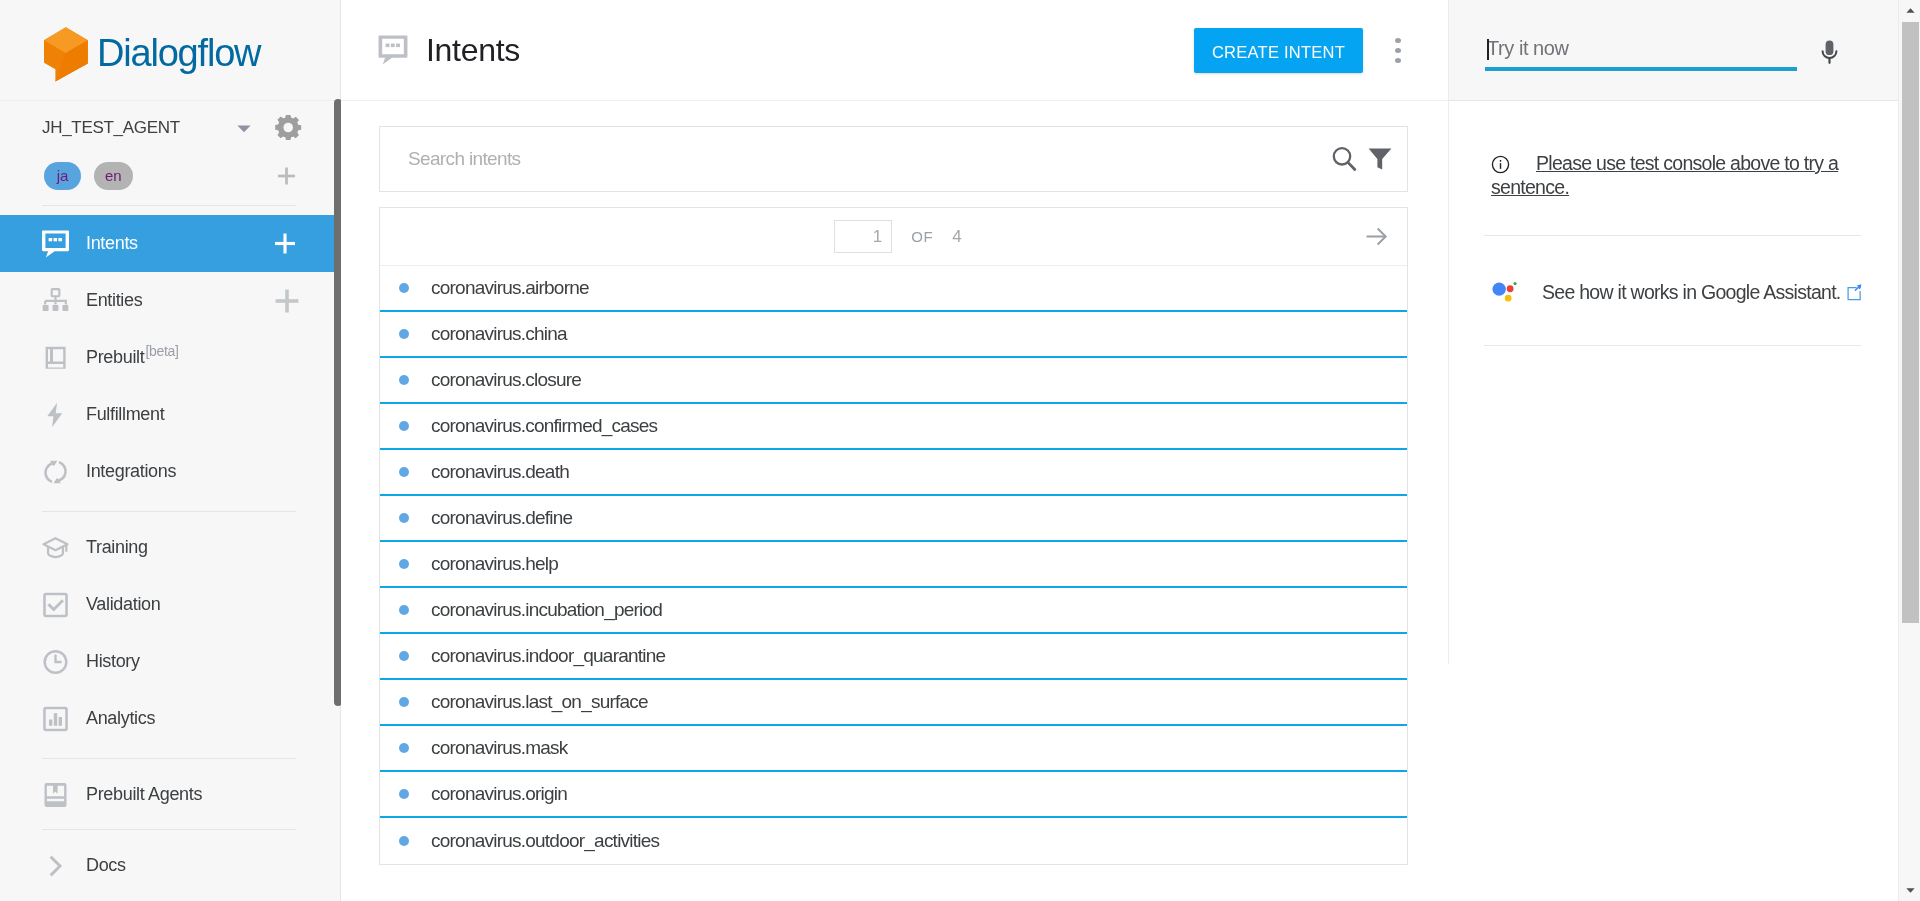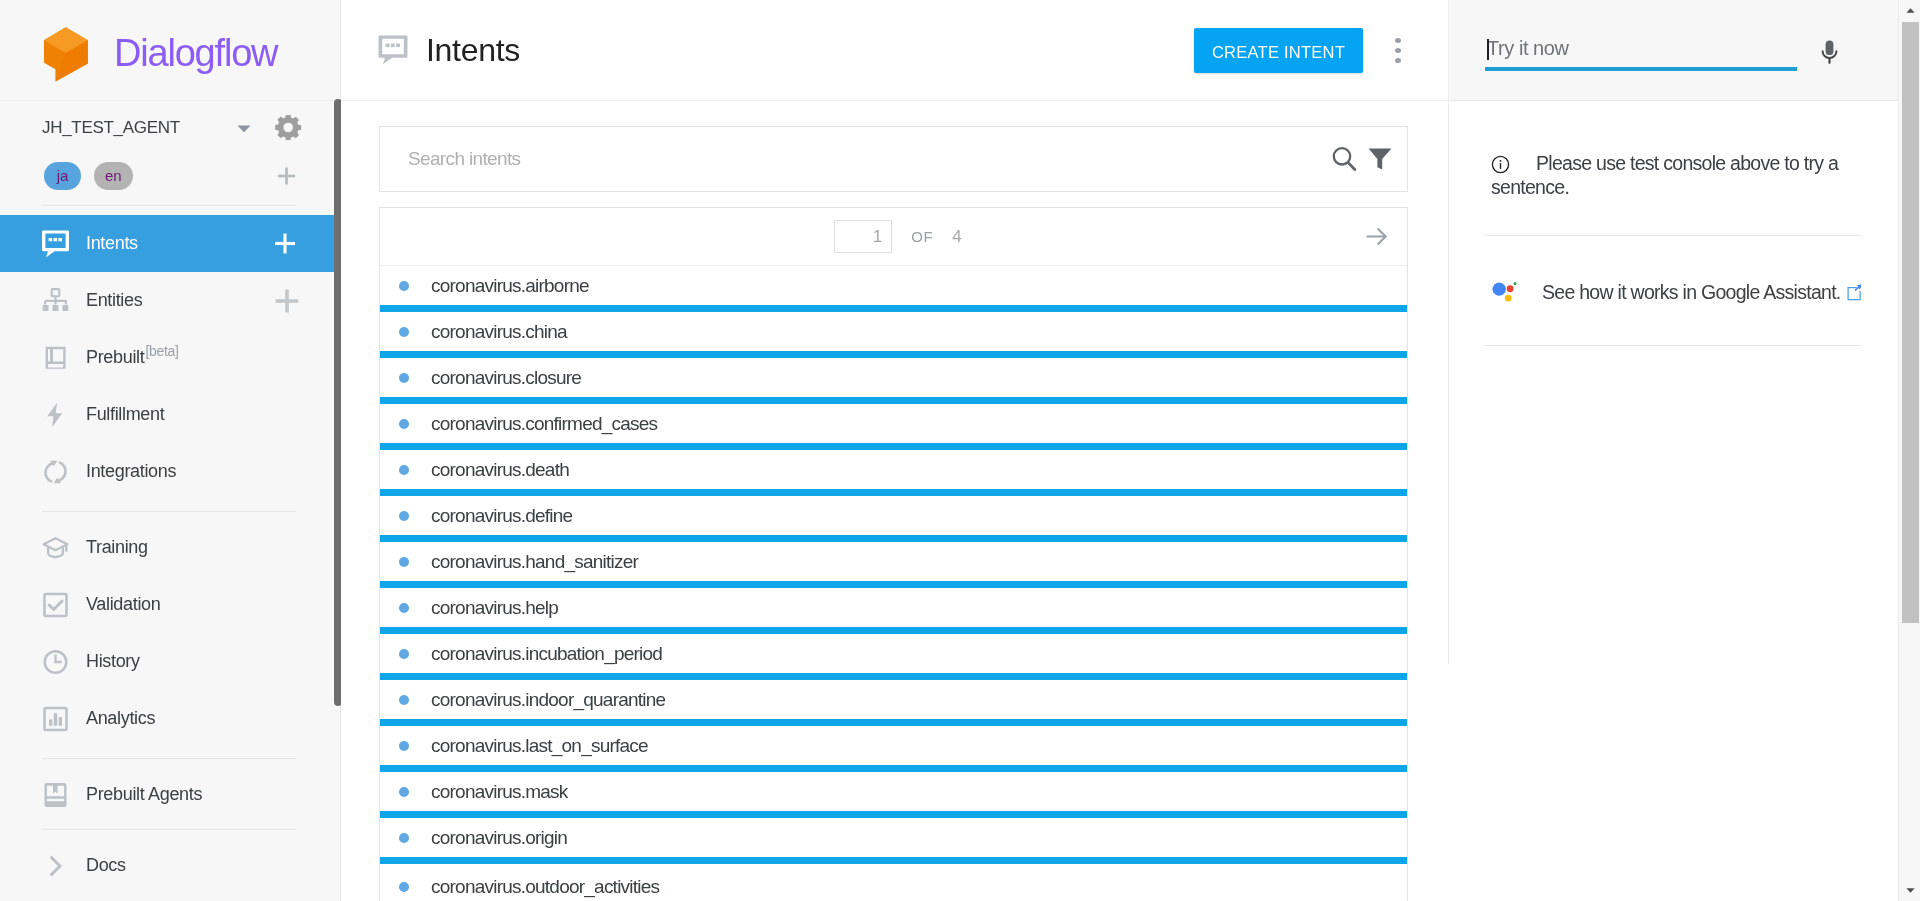--- a/index.html
+++ b/index.html
@@ -12,21 +12,21 @@
     -webkit-font-smoothing: antialiased;
   }
   .app { display:flex; width:1920px; height:901px; position:relative; }
 
   
   .sidebar { width:341px; height:901px; background:#f7f7f7; position:relative;
              border-right:1px solid #e6e6e6; flex:0 0 341px; }
   .logo-row { height:101px; display:flex; align-items:flex-start; padding-top:22px; padding-left:40px;
               border-bottom:1px solid #ededed; background:#f7f7f7;}
   .logo-mark { width:52px; height:66px; flex:0 0 52px; }
-  .logo-text { margin-left:22px; font-size:38px; color:#8b5cf6; letter-spacing:-1.2px;
+  .logo-text { margin-left:5px; font-size:38px; color:#0369a1; letter-spacing:-1.2px;
                font-family:"Liberation Sans", sans-serif; font-weight:400; line-height:1;
                margin-top:12px;}
 
   .agent-row { display:flex; align-items:center; height:53px; padding:0 40px 0 42px; }
   .agent-name { font-size:17px; color:#3c4043; flex:1; letter-spacing:-0.3px;}
   .caret { width:18px;height:18px; color:#8d93a0; display:block; margin-right:22px;}
   .gear { width:27px;height:25px; color:#9e9e9e; display:block; margin-right:-2px;}
 
   .lang-row { display:flex; align-items:center; padding:0 44px 0 44px; height:47px; margin-top:-2px;}
   .chip { height:28px; min-width:37px; border-radius:14px; display:flex;align-items:center;
@@ -80,21 +80,21 @@
   .pager { height:58px; display:flex; align-items:center; border-bottom:1px solid #ededed;
            position:relative; }
   .pager-center { position:absolute; left:0; right:0; display:flex; align-items:center;
                   justify-content:center; padding-left:9px;}
   .pg-input { width:58px; height:33px; border:1px solid #dfdfdf; text-align:right;
               padding-right:9px; font-size:17px; color:#a8a8a8; line-height:31px; background:#fff;}
   .pg-of { font-size:15px; color:#9aa0a6; margin-left:19px; letter-spacing:0.6px;}
   .pg-total { font-size:17px; color:#a8a8a8; margin-left:19px; }
   .pg-next { margin-left:auto; margin-right:19px; }
 
-  .row { height:46px; display:flex; align-items:center; border-bottom:7px solid #0ea5e9;
+  .row { height:46px; display:flex; align-items:center; border-bottom:2px solid #0ea5e9;
          padding-left:19px; cursor:pointer;}
   .row:last-child { border-bottom:none; }
   .dot { width:10px;height:10px;border-radius:50%;background:#5fa8e4; flex:0 0 10px;}
   .row .name { margin-left:22px; font-size:19px; color:#3c4043; letter-spacing:-0.77px;}
 
   
   .right { width:455px; flex:0 0 455px; height:664px; background:#fff;
            border-left:1px solid #ececec; position:relative; margin-right:17px;}
   .try-row { height:101px; display:flex; align-items:center; padding:0 0 0 36px;
              border-bottom:1px solid #e6e6e6; background:#f7f7f7;}
@@ -104,21 +104,21 @@
   .try-field input { border:none; outline:none; width:100%; font-size:20px; color:#3c4043;
                      background:transparent; font-family:"Liberation Sans", sans-serif;
                      padding:8px 0 8px 2px; margin:0; letter-spacing:-0.45px; line-height:22px;}
   .try-field input::placeholder { color:#6f7276; opacity:1; }
   .try-underline { height:4px; background:#1e9fd2; width:100%; }
   .mic { margin-left:24px; margin-top:4px;}
 
   .rp-body { padding:0 0 0 42px; width:390px; }
   .rp-note { padding-top:50px; font-size:19.5px; color:#3c4043; line-height:24px;
              letter-spacing:-0.72px; }
-  .rp-note .txt { margin-left:26px; }
+  .rp-note .txt { margin-left:26px;text-decoration:underline; }
   .rp-sep { height:1px; background:#e8e8e8; width:377px; margin-left:-7px; }
   .rp-assist { font-size:19.5px; color:#3c4043; letter-spacing:-0.72px; line-height:24px; white-space:nowrap;}
   .rp-assist .txt { margin-left:22px; }
 
   
   .vscroll { position:absolute; right:0; top:0; width:22px; height:901px; background:#f7f7f7;
              border-left:1px solid #ebebeb;}
   .vscroll .thumb { position:absolute; left:3px; top:22px; width:17px; height:601px; background:#c1c1c1;}
   .vscroll .arrow { position:absolute; left:3px; width:17px; height:21px; color:#505050;}
   .vscroll .arrow svg { width:11px; height:11px; display:block; margin:5px auto;}
@@ -365,24 +365,20 @@
               <span class="dot" data-name="intent-status-dot"></span>
               <span class="name" data-name="intent-name">coronavirus.confirmed_cases</span>
             </div>
             <div class="row" data-name="intent-row">
               <span class="dot" data-name="intent-status-dot"></span>
               <span class="name" data-name="intent-name">coronavirus.death</span>
             </div>
             <div class="row" data-name="intent-row">
               <span class="dot" data-name="intent-status-dot"></span>
               <span class="name" data-name="intent-name">coronavirus.define</span>
-            </div>
-            <div class="row" data-name="intent-row">
-              <span class="dot" data-name="intent-status-dot"></span>
-              <span class="name" data-name="intent-name">coronavirus.hand_sanitizer</span>
             </div>
             <div class="row" data-name="intent-row">
               <span class="dot" data-name="intent-status-dot"></span>
               <span class="name" data-name="intent-name">coronavirus.help</span>
             </div>
             <div class="row" data-name="intent-row">
               <span class="dot" data-name="intent-status-dot"></span>
               <span class="name" data-name="intent-name">coronavirus.incubation_period</span>
             </div>
             <div class="row" data-name="intent-row">

